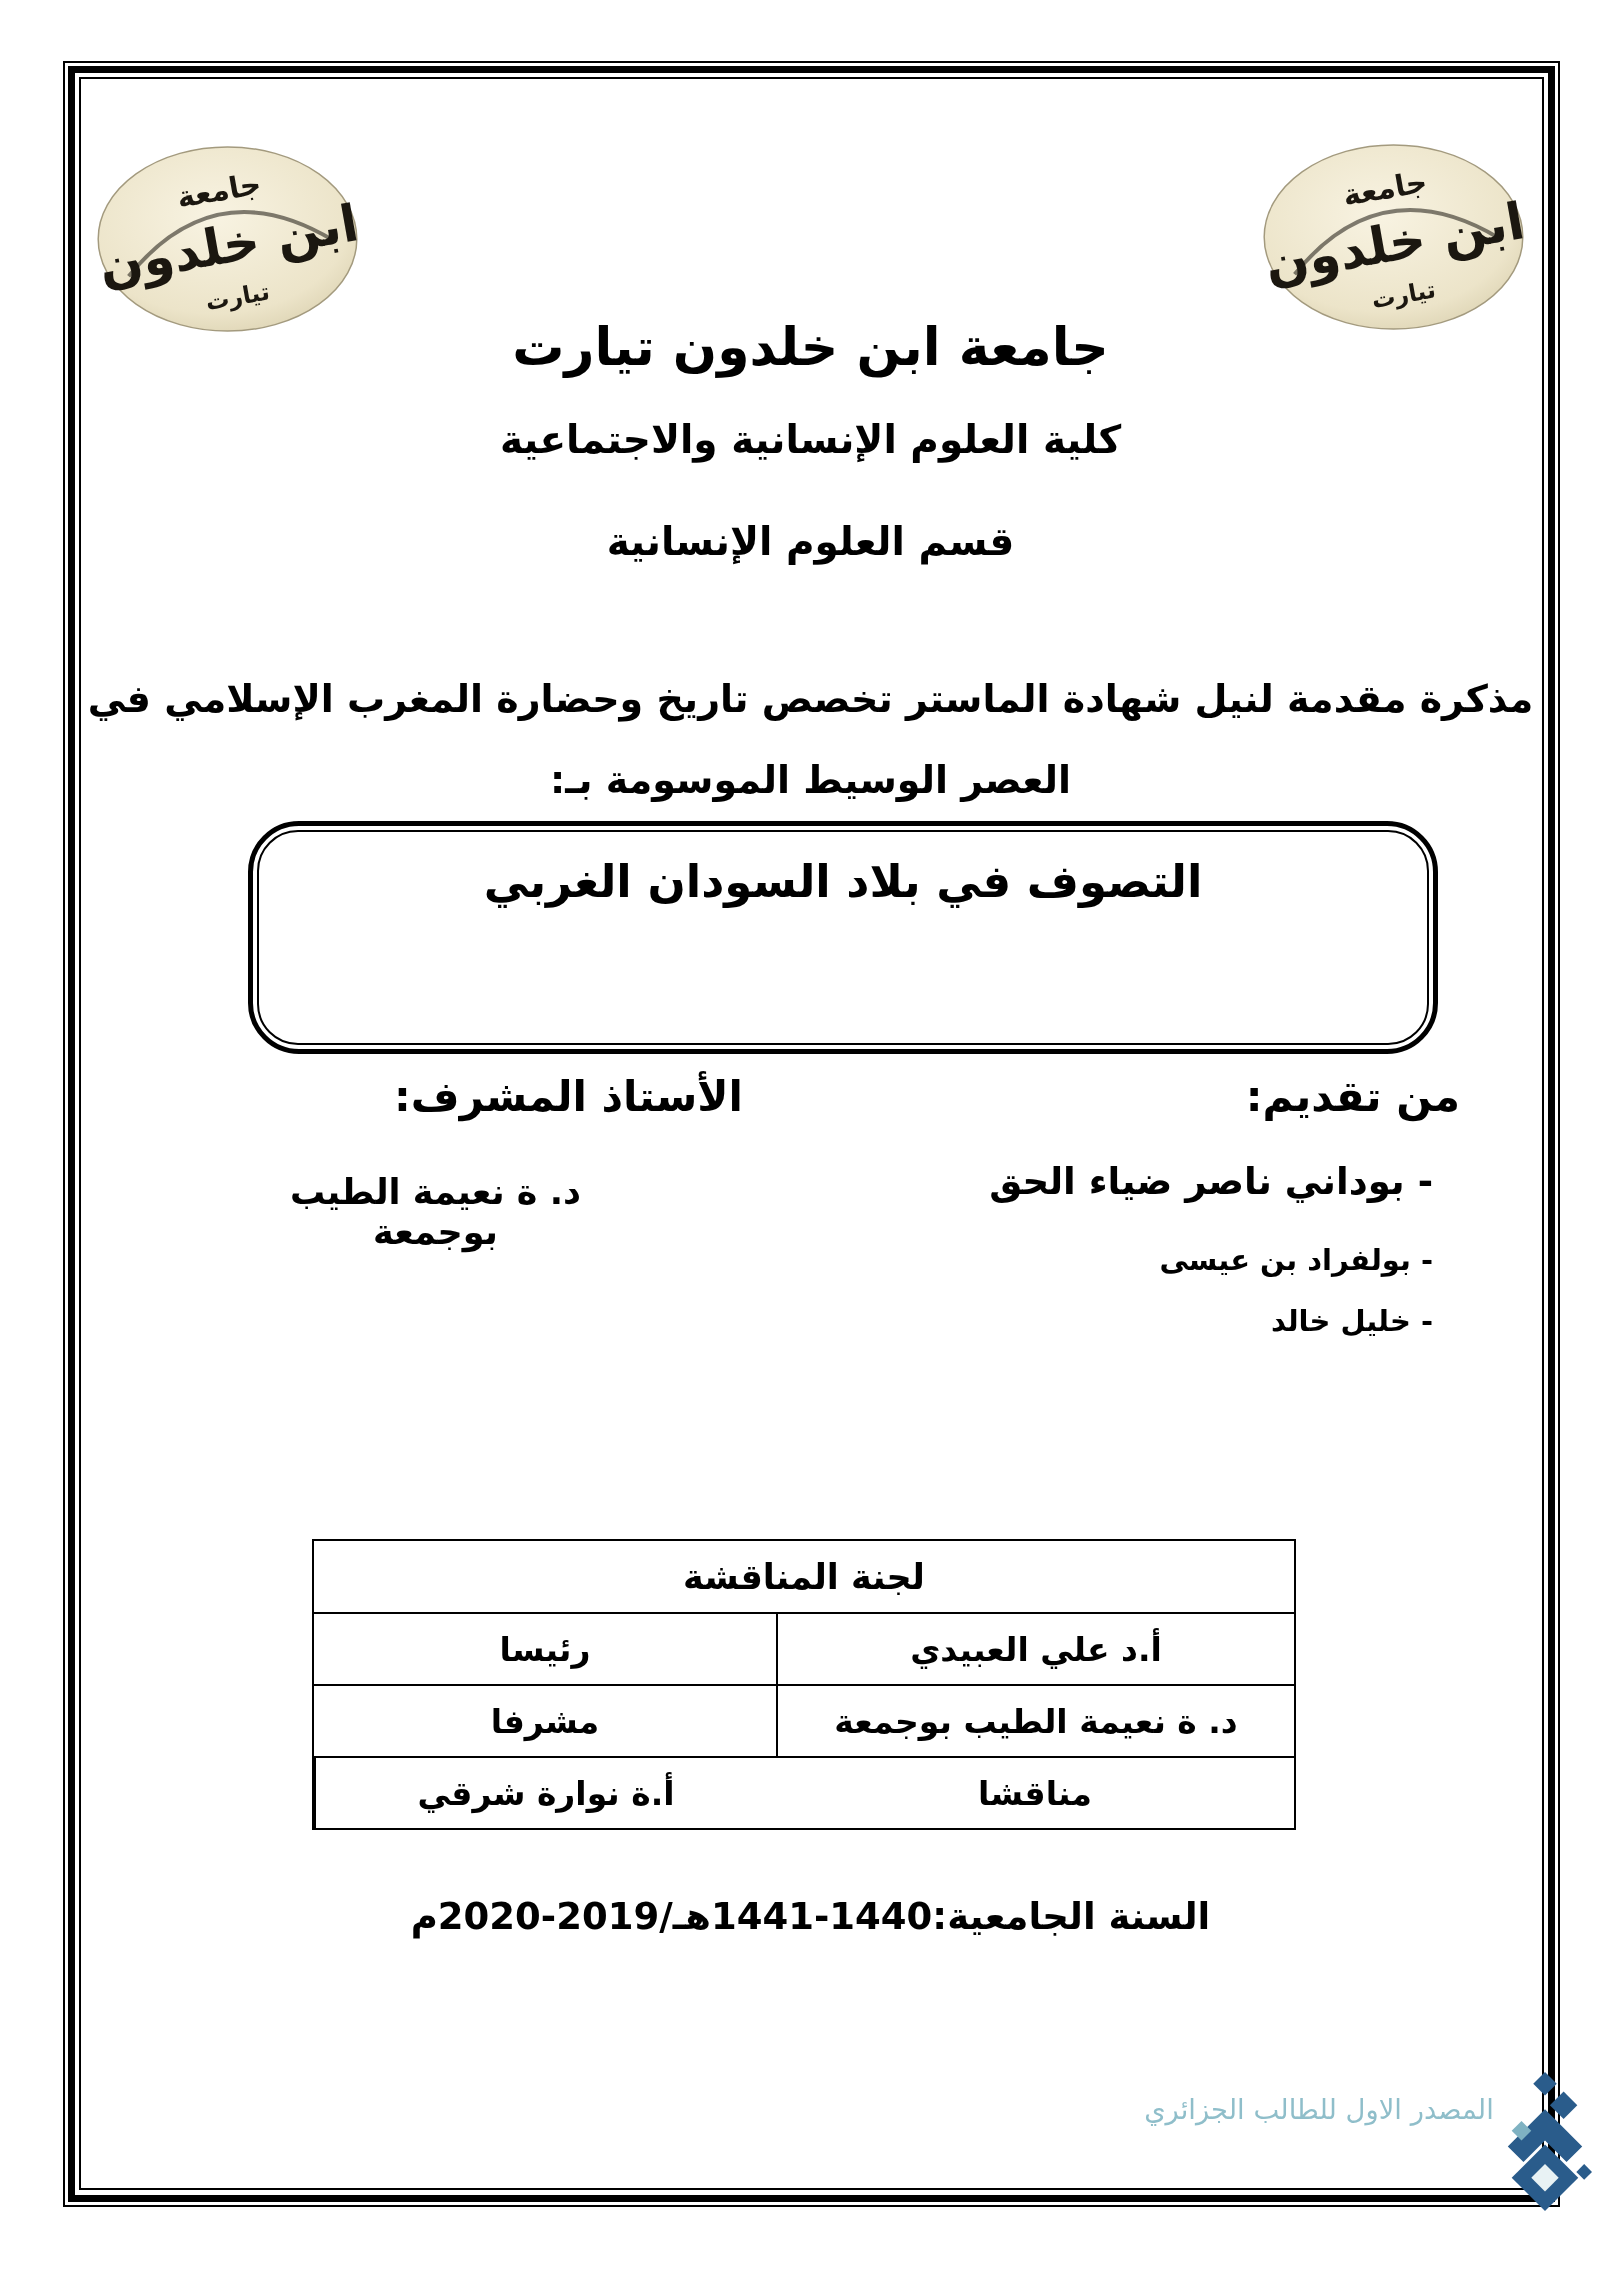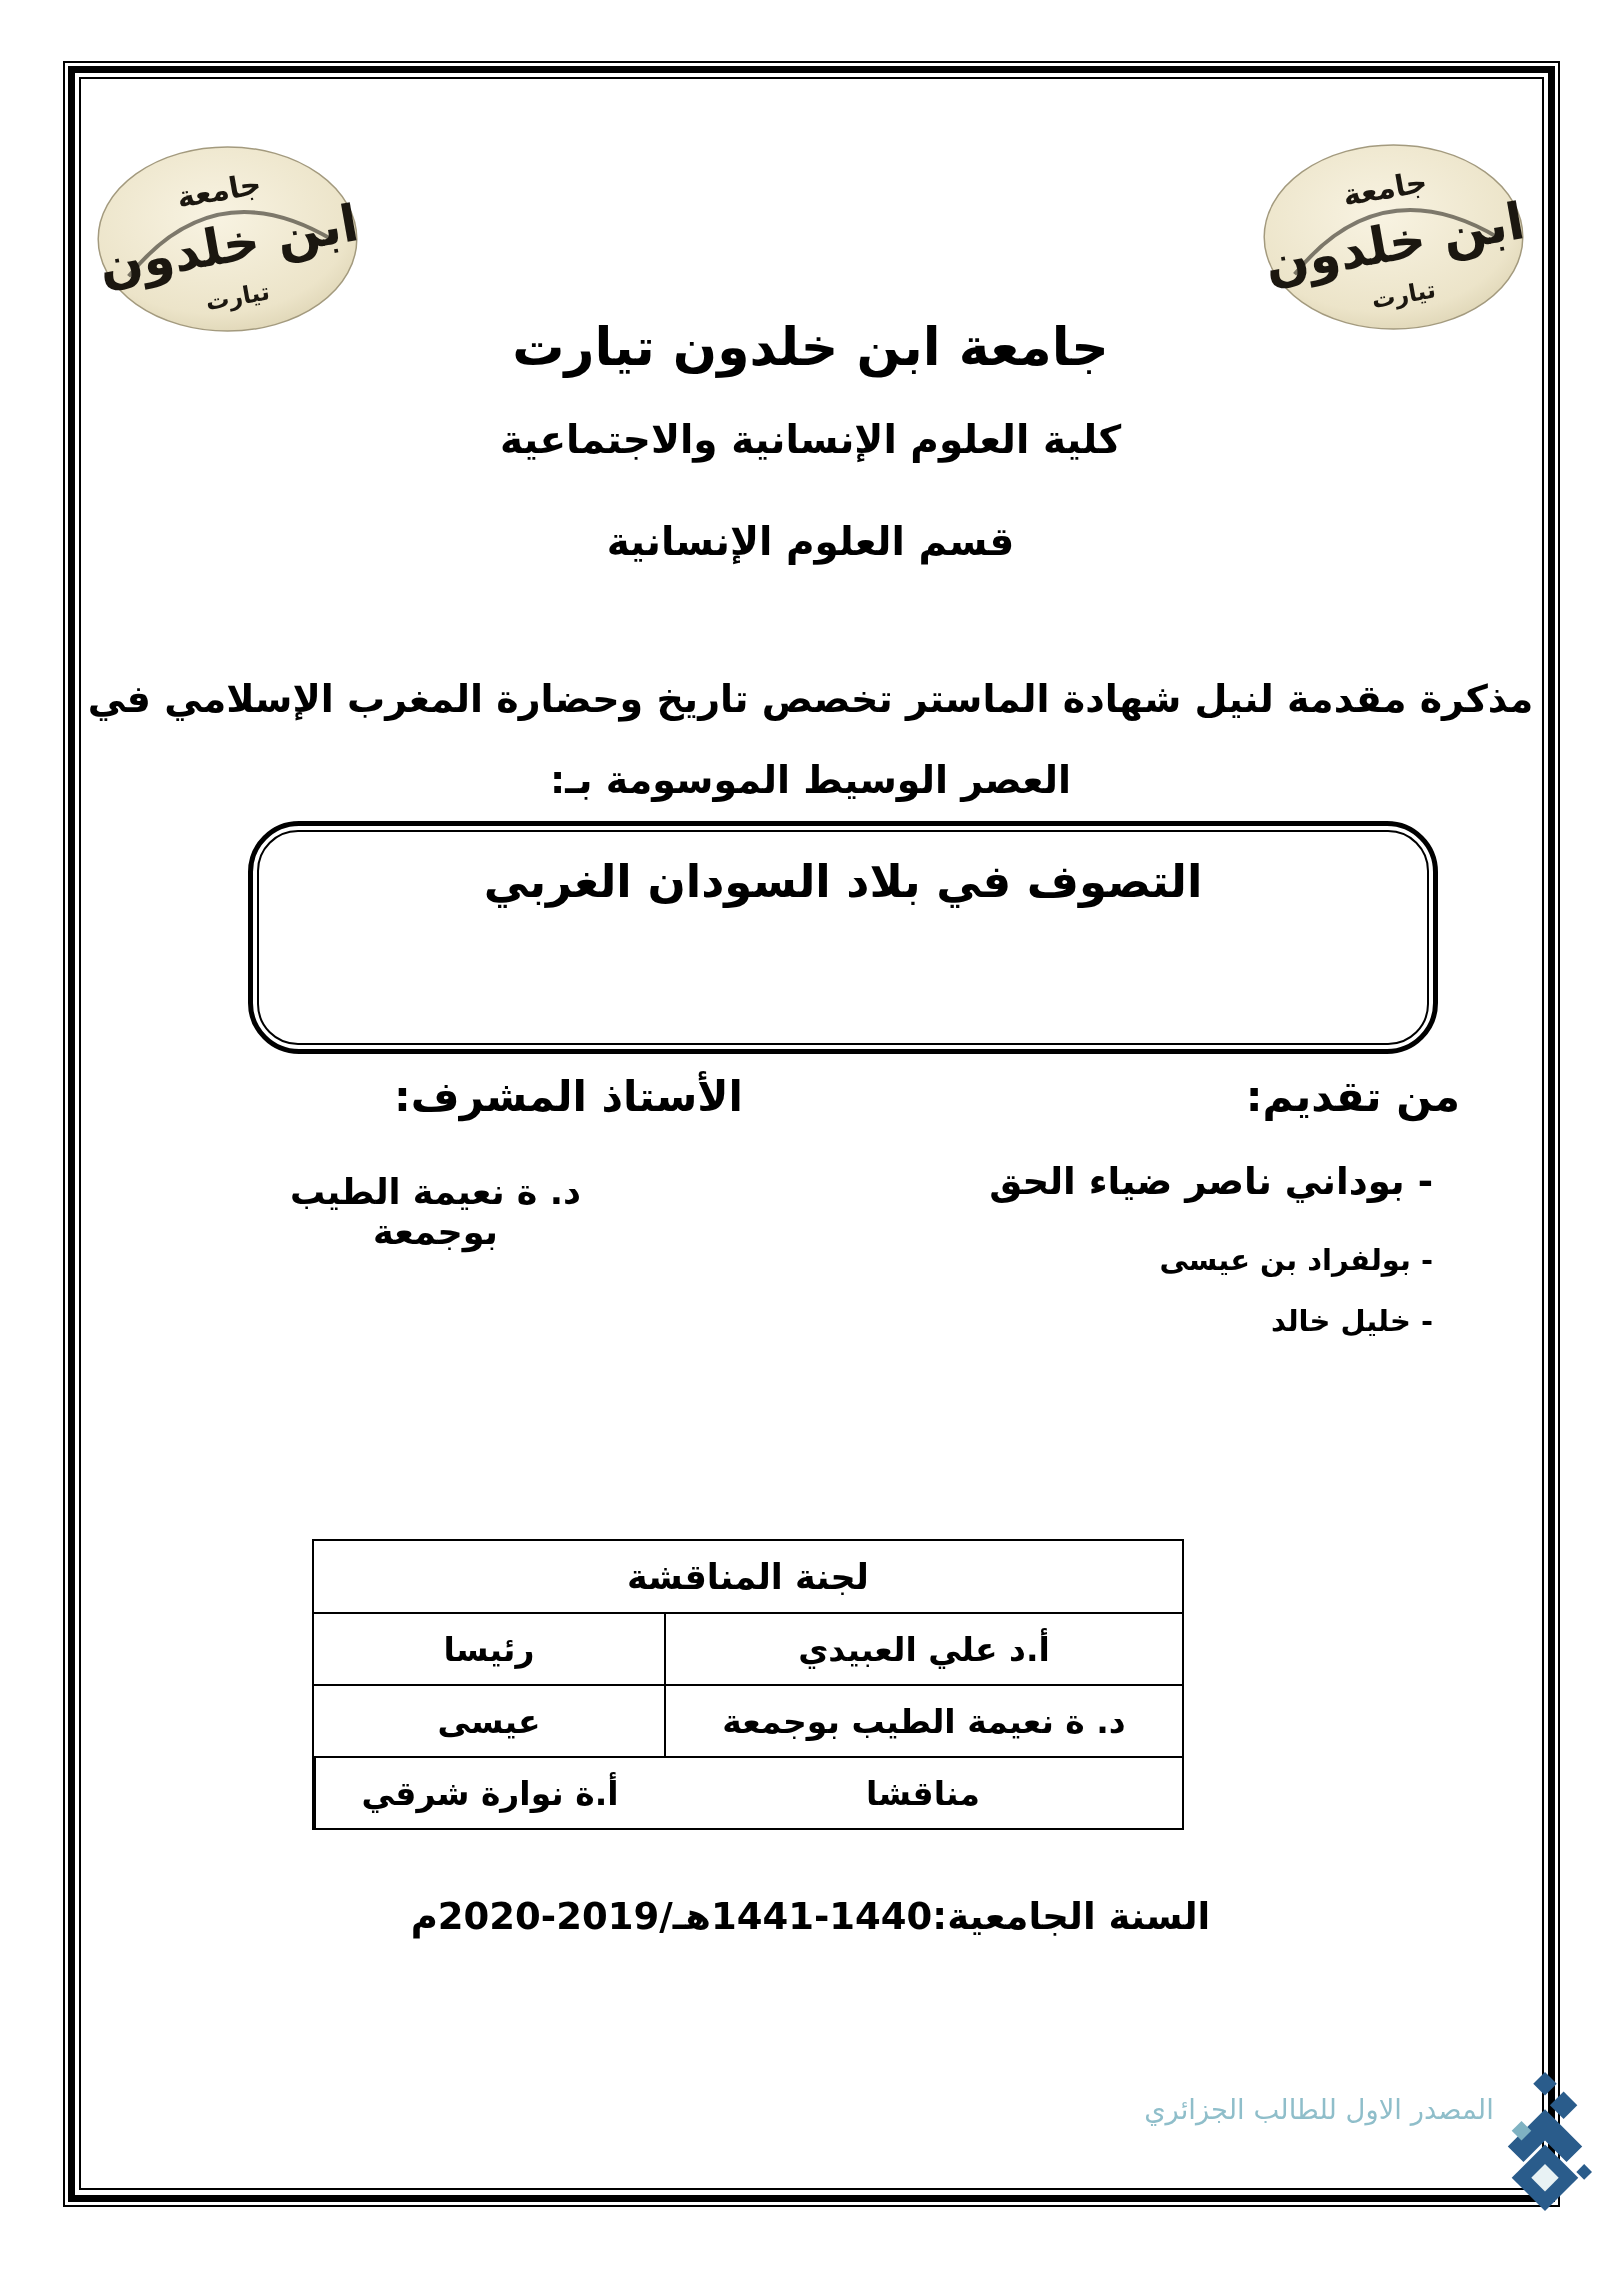--- a/index.html
+++ b/index.html
@@ -45,21 +45,21 @@
   .presented-label{position:absolute;right:161px;top:1072px;font-size:42px;font-weight:bold;}
   .student{position:absolute;right:188px;text-align:right;font-weight:bold;}
   .student1{top:1160px;font-size:37px;}
   .student2{top:1243px;font-size:29px;}
   .student3{top:1304px;font-size:29px;}
 
   .supervisor-label{position:absolute;left:343px;top:1072px;width:451px;text-align:center;font-size:42px;font-weight:bold;}
   .supervisor-name{position:absolute;left:225px;top:1172px;width:421px;text-align:center;font-size:35px;font-weight:bold;}
 
   .committee{
-    position:absolute;left:312px;top:1539px;width:872px;
+    position:absolute;left:312px;top:1539px;width:984px;
     border:2px solid #000;box-sizing:border-box;
   }
   .committee-header{
     height:71px;border-bottom:2px solid #000;
     display:flex;align-items:center;justify-content:center;
     font-size:35px;font-weight:bold;
   }
   .committee-row{display:grid;grid-template-columns:518px 1fr;height:70px;border-bottom:2px solid #000;}
   .committee-row:last-child{border-bottom:none;}
   .cell{display:flex;align-items:center;justify-content:center;font-size:33px;font-weight:bold;}
@@ -134,21 +134,21 @@
   <div class="supervisor-name">د. ة نعيمة الطيب بوجمعة</div>
 
   <div class="committee">
     <div class="committee-header">لجنة المناقشة</div>
     <div class="committee-row">
       <div class="cell cell-name">أ.د علي العبيدي</div>
       <div class="cell cell-role">رئيسا</div>
     </div>
     <div class="committee-row">
       <div class="cell cell-name">د. ة نعيمة الطيب بوجمعة</div>
-      <div class="cell cell-role">عيسى</div>
+      <div class="cell cell-role">مشرفا</div>
     </div>
     <div class="committee-row">
       <div class="cell cell-role">مناقشا</div>
       <div class="cell cell-name">أ.ة نوارة شرقي</div>
     </div>
   </div>
 
   <div class="cline academic-year">السنة الجامعية:1440-1441هـ/2019-2020م</div>
 
   <div class="wm-text">

